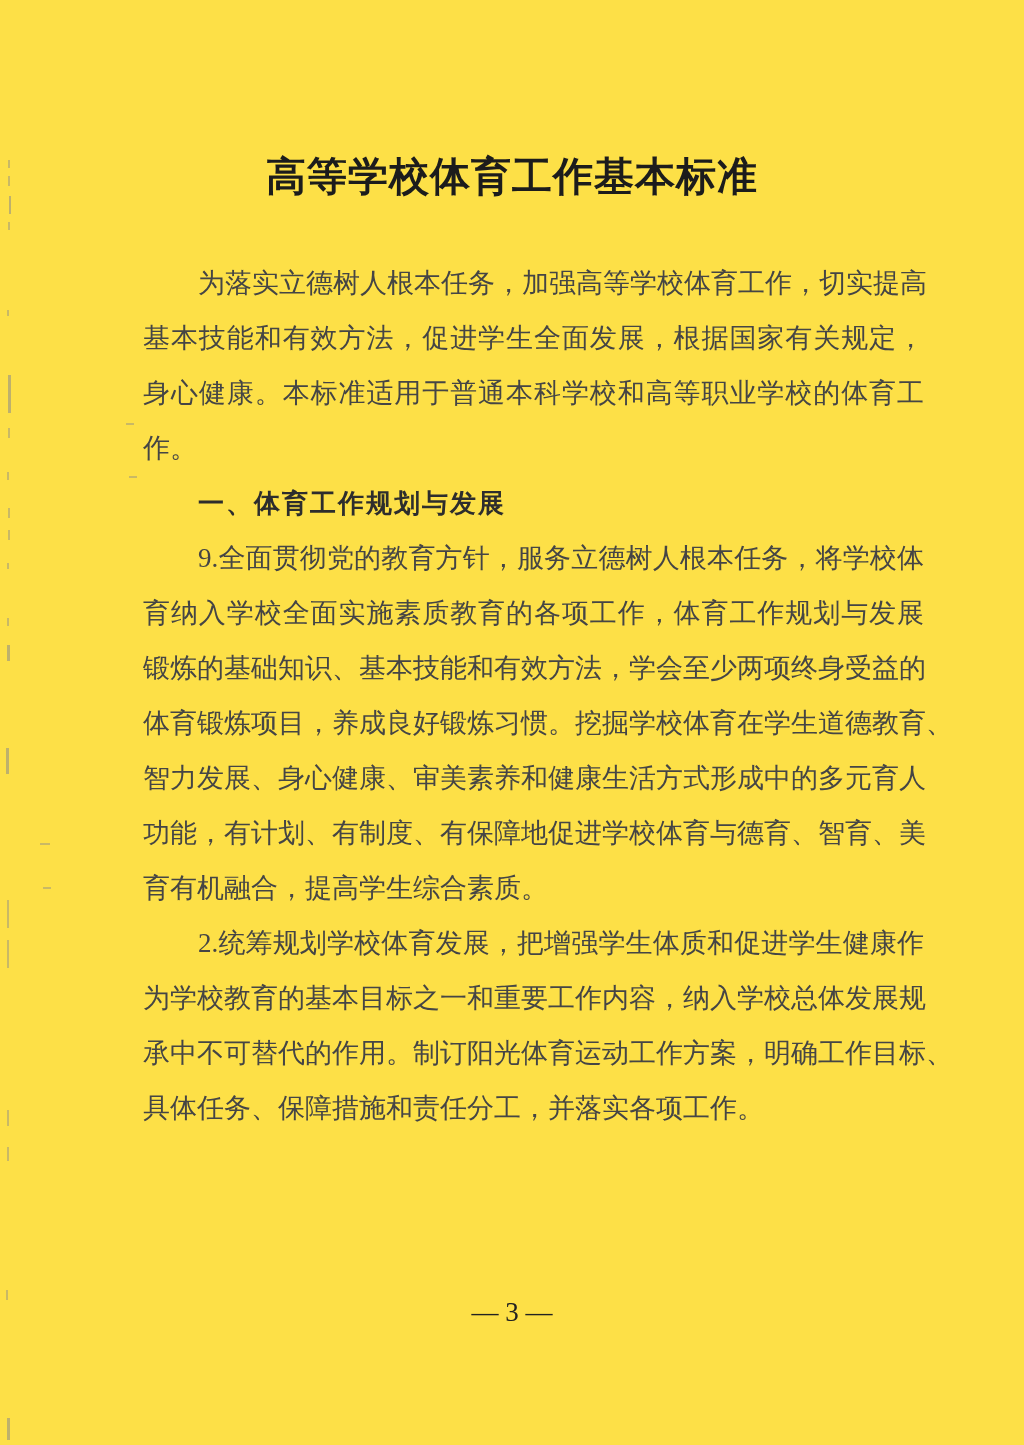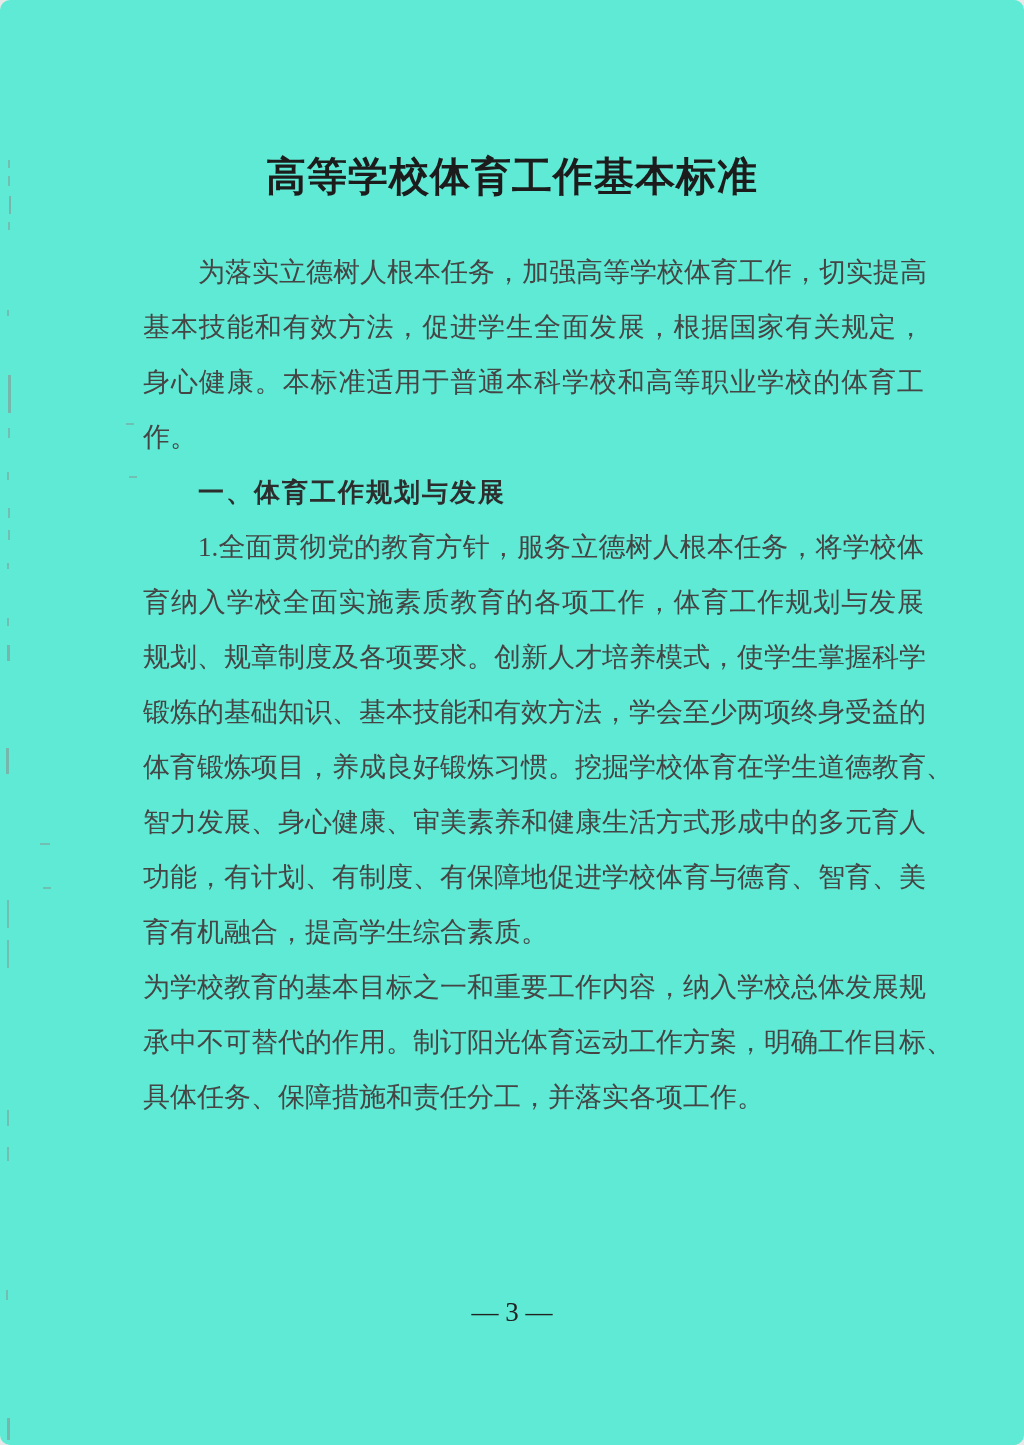--- a/index.html
+++ b/index.html
@@ -5,42 +5,41 @@
   html, body {
     margin: 0;
     padding: 0;
     background: #e8e8e8;
   }
   .page {
     position: relative;
     width: 1024px;
     height: 1445px;
     margin: 0 auto;
-    background: #5eead4;
+    background: #fde047;
     overflow: hidden;
     font-family: "Liberation Serif", serif;
-    border-radius: 10px;
   }
   .title {
     position: absolute;
     top: 148px;
     left: 0;
     width: 1024px;
     margin: 0;
     text-align: center;
     font-size: 40px;
     line-height: 58px;
     font-weight: bold;
     letter-spacing: 1px;
     color: #1c1c1c;
     font-family: "Liberation Serif", serif;
   }
   .content {
     position: absolute;
-    top: 245px;
+    top: 256px;
     left: 143px;
     width: 781px;
     color: #454545;
   }
   .line {
     height: 55px;
     line-height: 55px;
     font-size: 27px;
     text-align: justify;
     text-align-last: justify;
@@ -91,29 +90,29 @@
   <h1 class="title">高等学校体育工作基本标准</h1>
 
   <div class="content">
     <div class="line first">为落实立德树人根本任务，加强高等学校体育工作，切实提高</div>
     <div class="line">基本技能和有效方法，促进学生全面发展，根据国家有关规定，</div>
     <div class="line">身心健康。本标准适用于普通本科学校和高等职业学校的体育工</div>
     <div class="line last">作。</div>
 
     <div class="line heading">一、体育工作规划与发展</div>
 
-    <div class="line first">1.全面贯彻党的教育方针，服务立德树人根本任务，将学校体</div>
+    <div class="line first">9.全面贯彻党的教育方针，服务立德树人根本任务，将学校体</div>
     <div class="line">育纳入学校全面实施素质教育的各项工作，体育工作规划与发展</div>
-    <div class="line">规划、规章制度及各项要求。创新人才培养模式，使学生掌握科学</div>
     <div class="line">锻炼的基础知识、基本技能和有效方法，学会至少两项终身受益的</div>
     <div class="line">体育锻炼项目，养成良好锻炼习惯。挖掘学校体育在学生道德教育、</div>
     <div class="line">智力发展、身心健康、审美素养和健康生活方式形成中的多元育人</div>
     <div class="line">功能，有计划、有制度、有保障地促进学校体育与德育、智育、美</div>
     <div class="line last">育有机融合，提高学生综合素质。</div>
 
+    <div class="line first">2.统筹规划学校体育发展，把增强学生体质和促进学生健康作</div>
     <div class="line">为学校教育的基本目标之一和重要工作内容，纳入学校总体发展规</div>
     <div class="line">承中不可替代的作用。制订阳光体育运动工作方案，明确工作目标、</div>
     <div class="line last">具体任务、保障措施和责任分工，并落实各项工作。</div>
   </div>
 
   <div class="footer">— 3 —</div>
 
   <i class="mark" style="left:8px;  top:160px;  width:2px; height:8px;"></i>
   <i class="mark" style="left:8px;  top:176px;  width:2px; height:10px;"></i>
   <i class="mark h" style="left:9px;  top:196px;  width:2px; height:18px;"></i>

